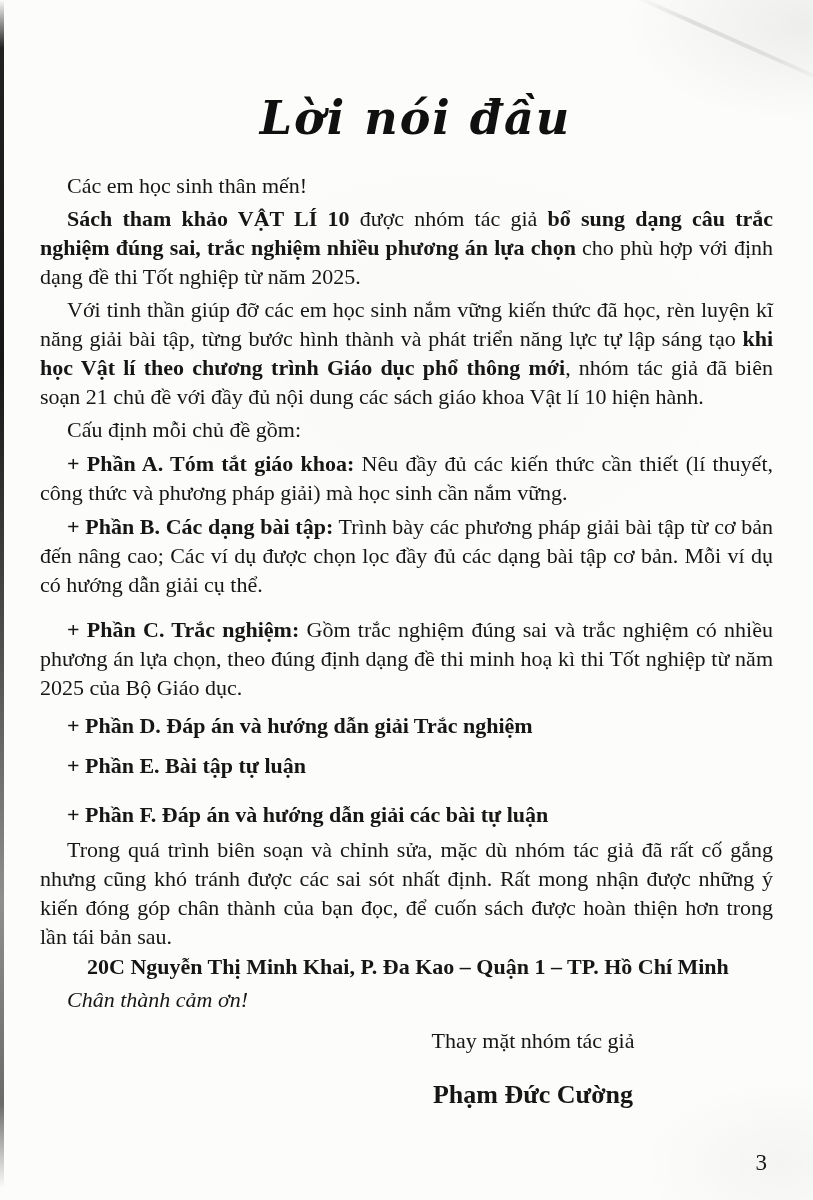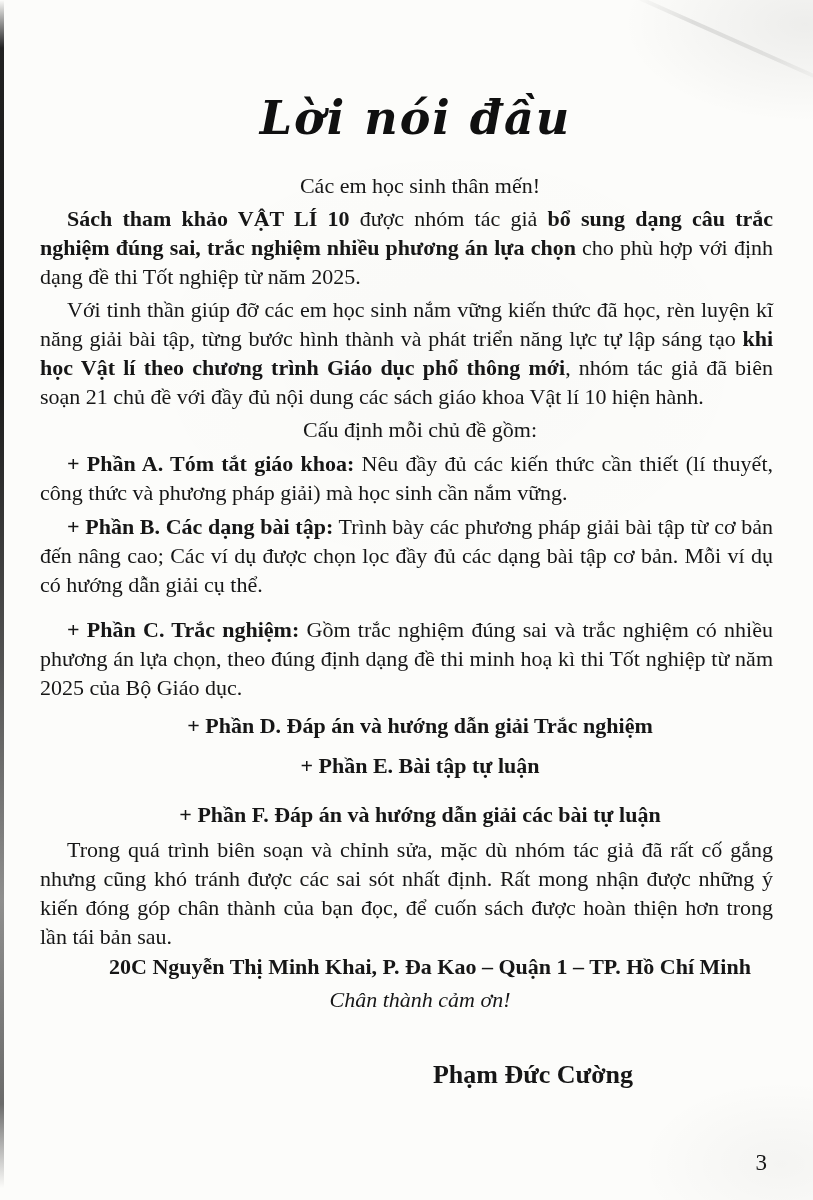--- a/index.html
+++ b/index.html
@@ -37,21 +37,21 @@
     font-family:"DejaVu Serif","Liberation Serif",serif;
     font-style:italic;
     font-weight:bold;
     font-size:46px;
     line-height:60px;
     letter-spacing:2px;
     color:#101010;
   }
   p{margin:0;font-size:22px;line-height:29px;text-align:justify;}
   .indent{text-indent:27px;}
-  .noj{text-align:center;}
+  .noj{text-align:left;}
   b,.b{font-weight:bold;}
   .greeting{margin-top:23px;}
   .p2{margin-top:4px;}
   .p3{margin-top:4px;}
   .structure{margin-top:4px;}
   .partA{margin-top:5px;}
   .partB{margin-top:5px;}
   .partC{margin-top:16px;}
   .partD{margin-top:9px;font-weight:bold;}
   .partE{margin-top:11px;font-weight:bold;}
@@ -59,21 +59,21 @@
   .closing{margin-top:6px;}
   .contact{margin-top:8px;}
   .address{margin-top:1px;text-indent:47px;font-weight:bold;}
   .thanks{margin-top:4px;font-style:italic;}
   .signature{
     margin:12px 60px 0 auto;
     width:360px;
     text-align:center;
   }
   .sig-role{font-size:22px;line-height:29px;}
-  .sig-author{margin-top:44px;font-size:26px;line-height:34px;font-weight:bold;}
+  .sig-author{margin-top:23px;font-size:26px;line-height:34px;font-weight:bold;}
   .page-number{
     position:absolute;
     top:1148px;right:46px;
     font-size:23px;line-height:29px;
   }
 </style>
 </head>
 <body>
 
 <div class="page">
@@ -104,20 +104,21 @@
     <p class="partF indent noj">+ Phần F. Đáp án và hướng dẫn giải các bài tự luận</p>
 
     <p class="closing indent">Trong quá trình biên soạn và chỉnh sửa, mặc dù nhóm tác giả đã rất cố gắng nhưng cũng khó tránh được các sai sót nhất định. Rất mong nhận được những ý kiến đóng góp chân thành của bạn đọc, để cuốn sách được hoàn thiện hơn trong lần tái bản sau.</p>
 
 
     <p class="address noj">20C Nguyễn Thị Minh Khai, P. Đa Kao – Quận 1 – TP. Hồ Chí Minh</p>
 
     <p class="thanks indent noj">Chân thành cảm ơn!</p>
 
     <div class="signature">
+      <div class="sig-role">Thay mặt nhóm tác giả</div>
       <div class="sig-author">Phạm Đức Cường</div>
     </div>
 
   </div>
 
   <div class="page-number">3</div>
 
 </div>
 
 </body></html>

